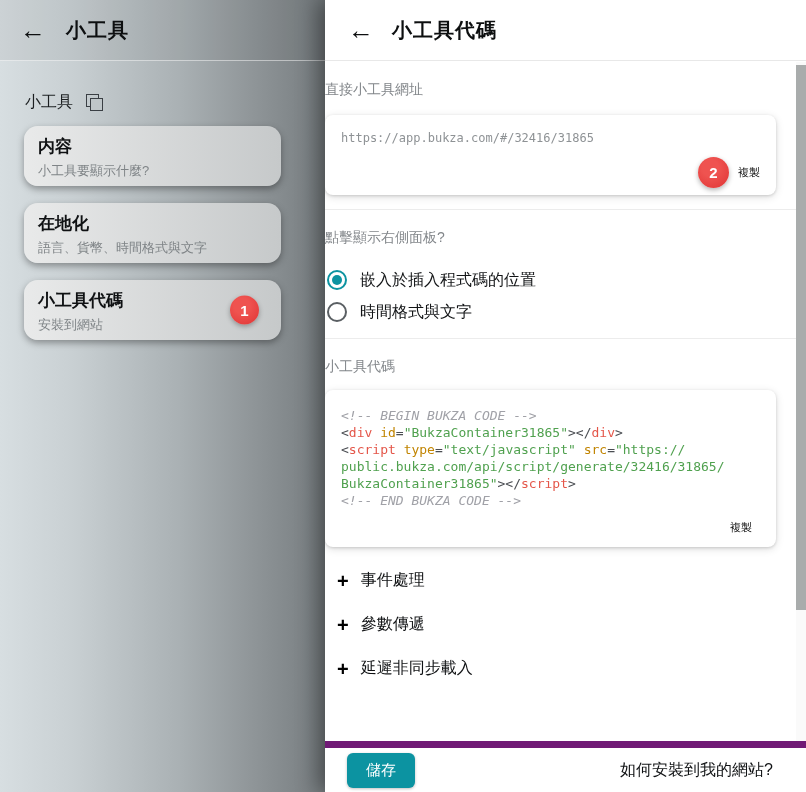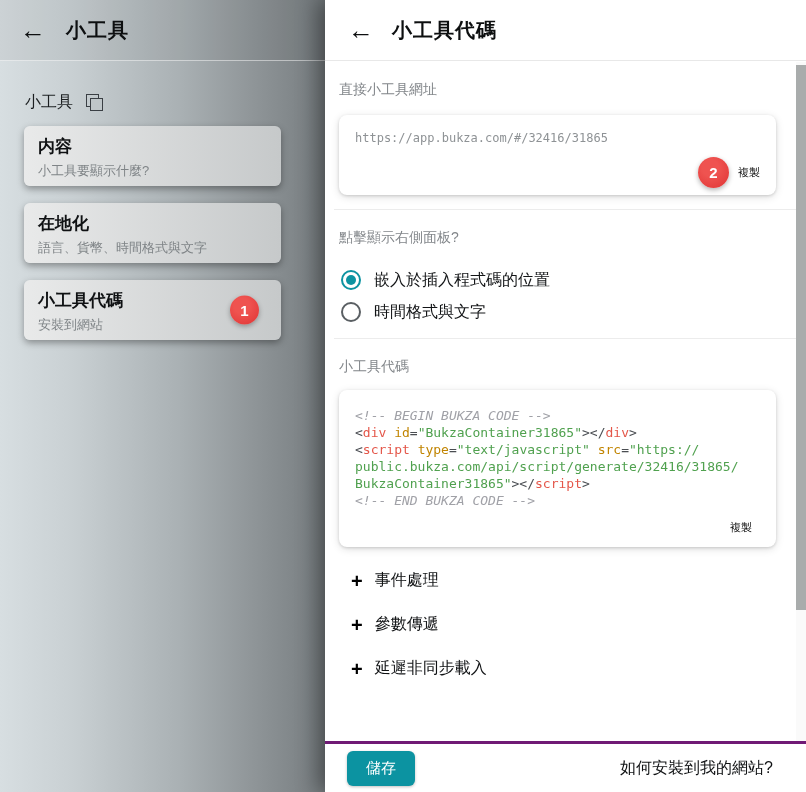--- a/index.html
+++ b/index.html
@@ -26,21 +26,21 @@
     background:rgba(0,0,0,0.05);border-bottom:1px solid rgba(255,255,255,0.5);
   }
   .back-arrow{font-size:26px;font-weight:700;color:#0d0f10;line-height:1;cursor:pointer;}
   .pane-title{font-size:20px;font-weight:700;color:#0d0f10;letter-spacing:1px;}
   .side-label-row{display:flex;align-items:center;gap:13px;margin:31px 0 13px 25px;}
   .side-label{font-size:16px;color:#1b1e20;}
   .copy-icon{position:relative;width:17px;height:17px;display:inline-block;cursor:pointer;}
   .copy-icon::before{content:"";position:absolute;left:0;top:0;width:11px;height:11px;border:1.5px solid #3a3f44;}
   .copy-icon::after{content:"";position:absolute;right:0;bottom:0;width:11px;height:11px;border:1.5px solid #3a3f44;background:#bfc6c9;}
   .side-card{
-    position:relative;margin:0 0 17px 24px;width:257px;height:60px;border-radius:6px;
+    position:relative;margin:0 0 17px 24px;width:257px;height:60px;border-radius:14px;
     background:linear-gradient(to right,#e9eaea,#c6c9ca);
     box-shadow:0 3px 7px rgba(0,0,0,0.35);
     padding:9px 14px;cursor:pointer;
   }
   .card-title{font-size:17px;font-weight:700;color:#0f1113;}
   .card-subtitle{font-size:13px;color:#7f8487;margin-top:4px;}
   .num-badge{
     width:29px;height:29px;border-radius:50%;
     background:radial-gradient(circle at 40% 35%,#ef5350 30%,var(--badge-red) 100%);
     color:#fff;font-size:15px;font-weight:700;
@@ -50,21 +50,21 @@
   .card-badge{position:absolute;right:22px;top:50%;transform:translateY(-50%);}
   
   .panel{
     position:absolute;left:325px;top:0;width:481px;height:792px;background:#fff;
     box-shadow:-7px 0 20px rgba(0,0,0,0.38);
   }
   .panel-header{
     position:relative;z-index:3;height:61px;display:flex;align-items:center;gap:18px;
     padding-left:23px;background:#fff;border-bottom:1px solid #e8e8e8;
   }
-  .panel-body{position:absolute;top:62px;left:0;right:0;bottom:52px;padding:0 30px 0 14px;overflow:hidden;}
+  .panel-body{position:absolute;top:62px;left:0;right:0;bottom:52px;padding:0 30px 0 0;overflow:hidden;}
   .field-label{color:#82868a;font-size:14px;margin-top:19px;}
   .elevated-card{
     background:#fff;border-radius:8px;
     box-shadow:0 1px 3px rgba(0,0,0,0.14),0 2px 8px rgba(0,0,0,0.13);
   }
   .url-card{margin-top:16px;height:80px;padding:16px;position:relative;}
   .url-text{font-family:"DejaVu Sans Mono",monospace;font-size:12px;color:#8e9295;white-space:nowrap;}
   .copy-row{position:absolute;right:8px;bottom:7px;display:flex;align-items:center;gap:1px;}
   .copy-row .num-badge{width:31px;height:31px;}
   .copy-btn{background:none;border:none;font-size:11px;color:#121212;padding:4px 8px;cursor:pointer;font-family:inherit;}
@@ -82,21 +82,21 @@
   .tok-attr{color:var(--code-attr);}
   .tok-string{color:var(--code-string);}
   .tok-plain{color:#4a4d52;}
   .code-copy-row{text-align:right;margin-top:7px;}
   .expander{display:flex;align-items:center;gap:12px;margin:23px 0 0 12px;cursor:pointer;}
   .expander:first-of-type{margin-top:26px;}
   .plus-icon{font-size:20px;font-weight:700;color:#000;line-height:1;}
   .expander-label{font-size:16px;color:#101214;}
   .panel-footer{
     position:absolute;left:0;right:0;bottom:0;height:51px;z-index:4;background:#fff;
-    border-top:3px solid #701a75;display:flex;align-items:center;justify-content:space-between;
+    border-top:7px solid #701a75;display:flex;align-items:center;justify-content:space-between;
     padding:0 33px 0 22px;
   }
   .save-btn{
     background:var(--accent-teal);color:#fff;border:none;border-radius:6px;
     font-size:15px;padding:8px 19px;cursor:pointer;font-family:inherit;
     box-shadow:0 1px 3px rgba(0,0,0,0.25);
   }
   .help-link{font-size:16px;color:#101214;text-decoration:none;cursor:pointer;}
   .scrollbar{position:absolute;top:62px;right:0;width:10px;bottom:0;background:#fafafa;z-index:2;}
   .scroll-thumb{position:absolute;top:3px;left:0;width:10px;height:545px;background:#a9acac;cursor:grab;}

